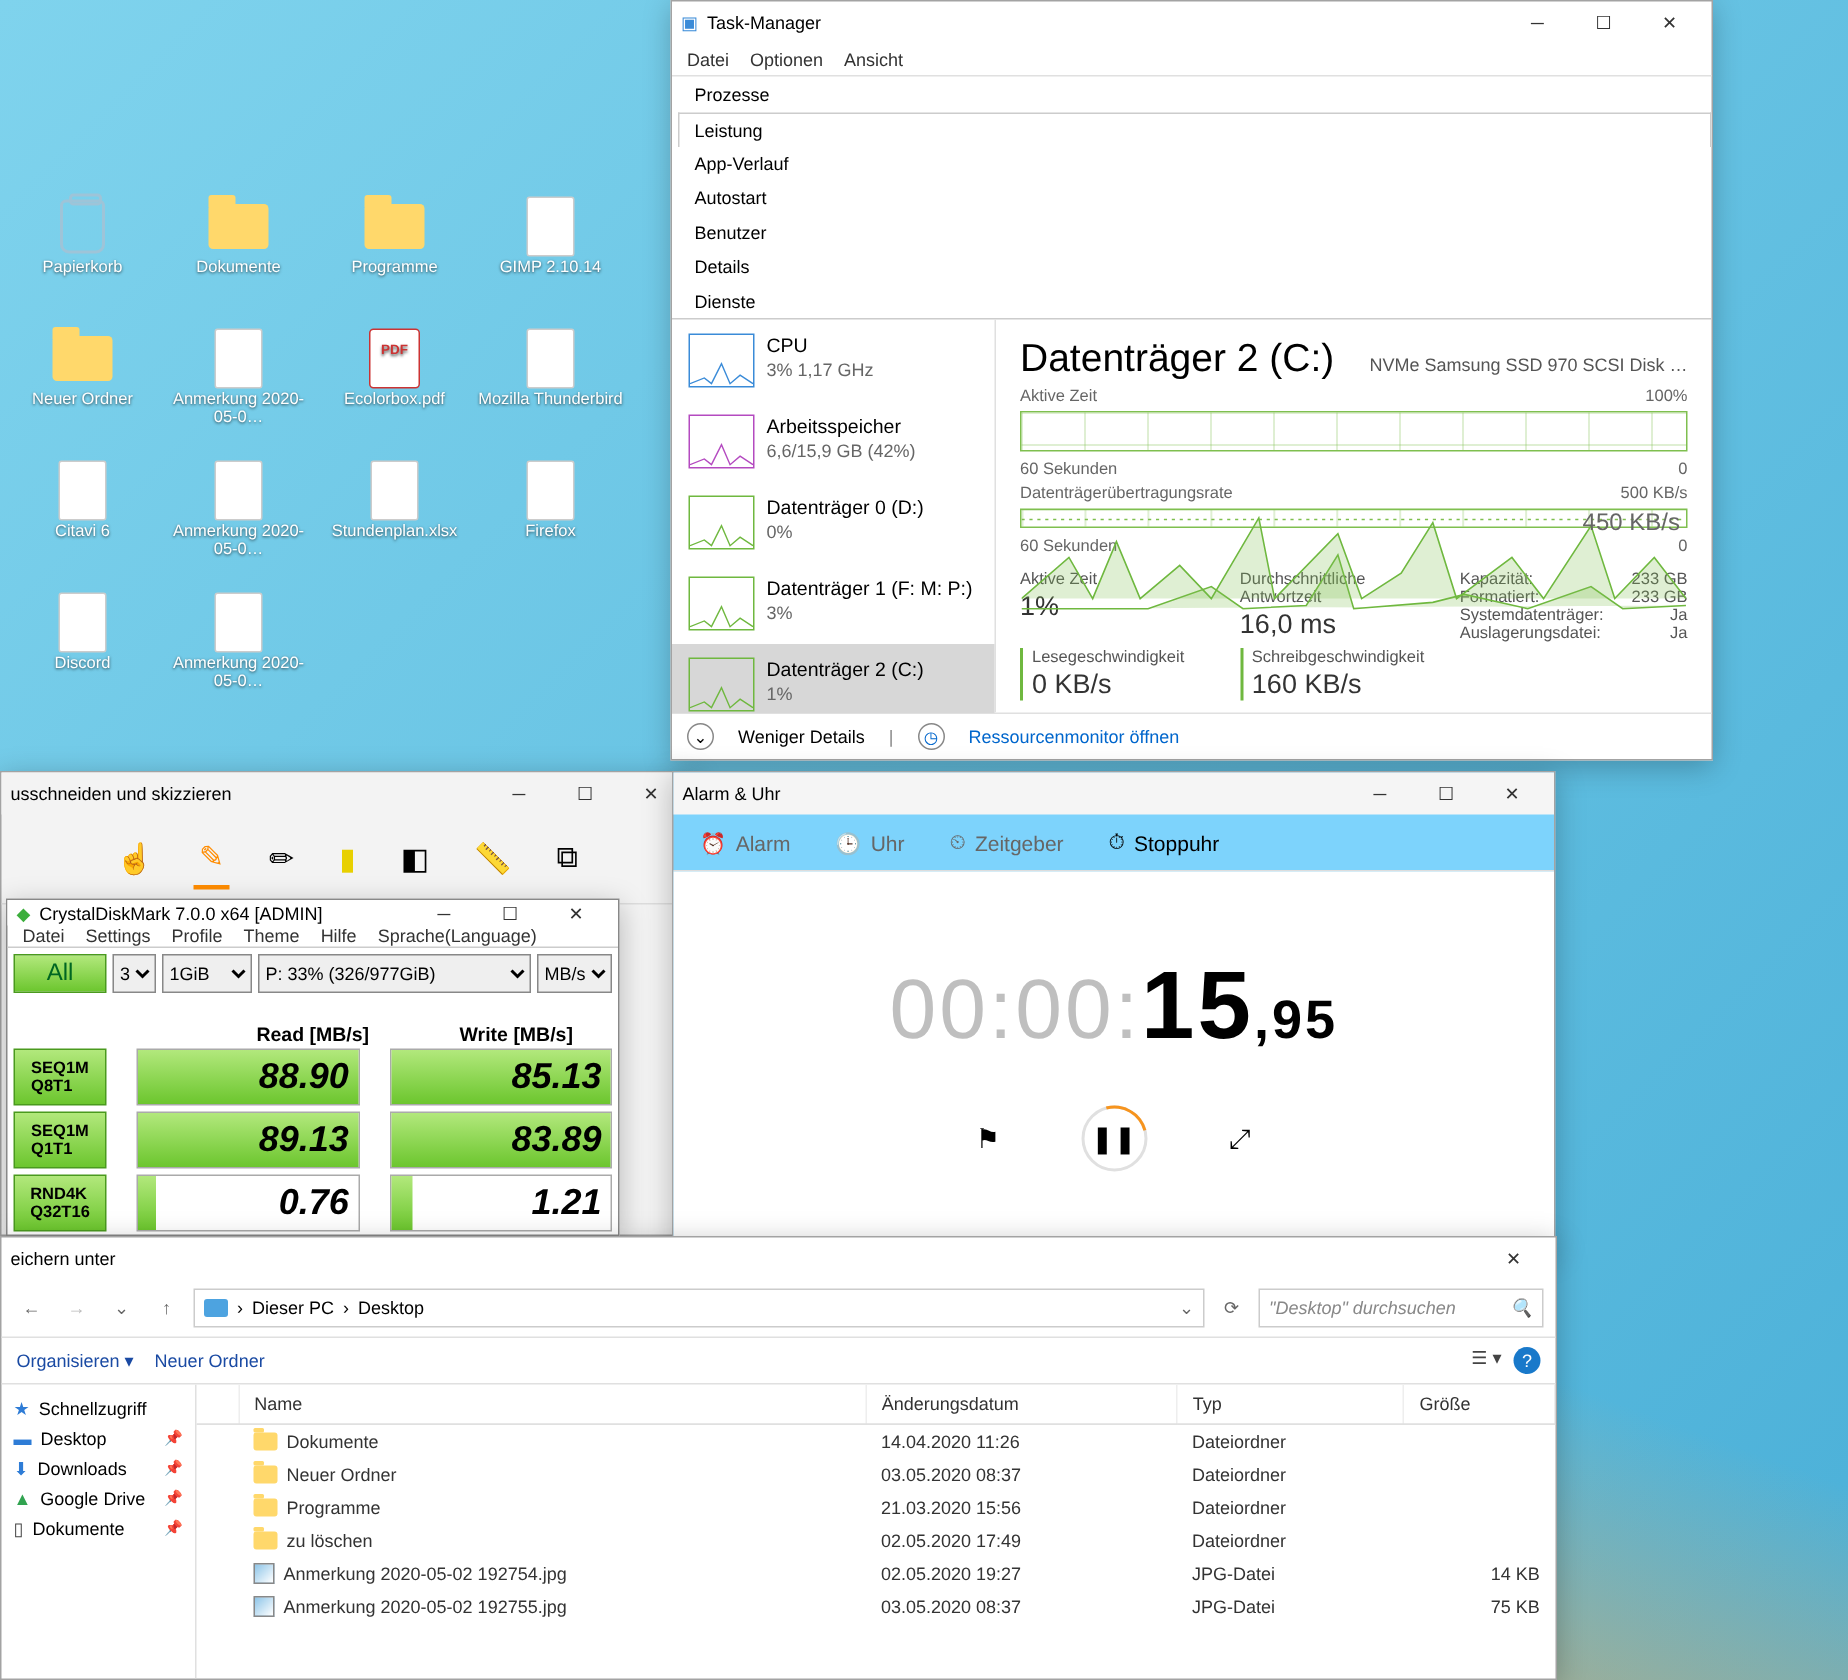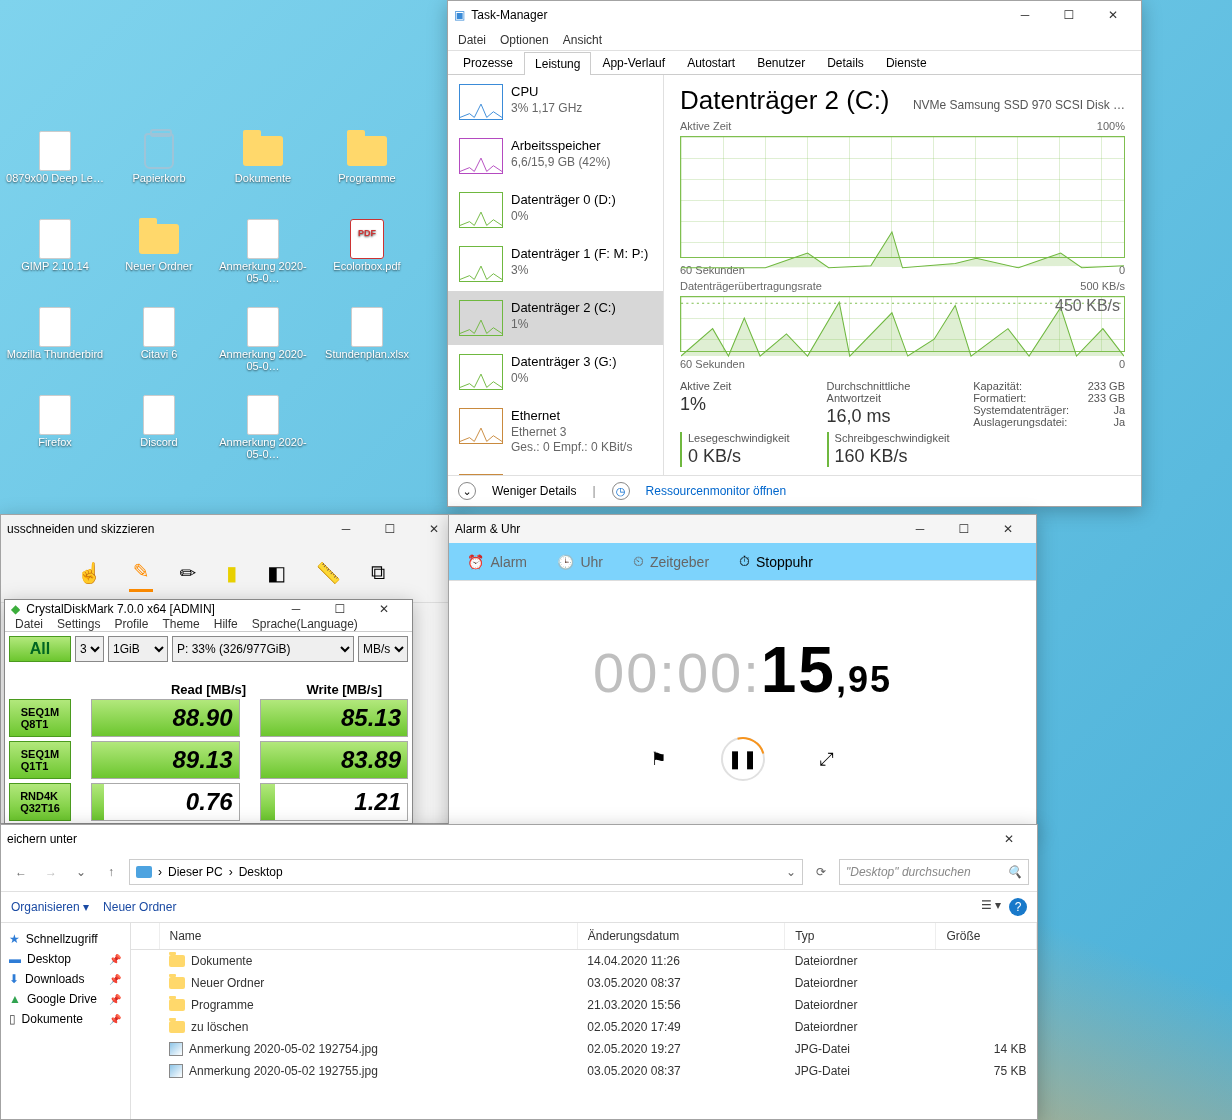--- a/index.html
+++ b/index.html
@@ -28,21 +28,21 @@
 .win { position:absolute; background:#fff; border:1px solid #a3a3a3; box-shadow:0 4px 18px rgba(0,0,0,.25); display:flex; flex-direction:column; }
 .titlebar { height:28px; display:flex; align-items:center; padding:0 6px; font-size:12px; gap:6px; }
 .titlebar .wicons { margin-left:auto; display:flex; gap:0; }
 .titlebar .wicons span { width:44px; text-align:center; font-size:12px; color:#333; cursor:pointer; }
 
 .menubar { height:22px; display:flex; gap:14px; padding:0 10px; font-size:12px; color:#333; align-items:center; border-bottom:1px solid #e0e0e0;}
 .menubar span{cursor:pointer;text-align:right;}
 
 
 #taskmgr{ left:447px; top:0; width:695px; height:507px; }
-#taskmgr .tabs{display:flex;font-size:12px;gap:0;border-bottom:1px solid #ccc;padding-left:4px;}
+#taskmgr .tabs{display:flex;font-size:12px;gap:0;border-bottom:1px solid #ccc;padding-left:4px;flex-direction:column;}
 #taskmgr .tabs span{padding:4px 10px;border:1px solid transparent;border-bottom:0;cursor:pointer;}
 #taskmgr .tabs span.active{border-color:#ccc;background:#fff;position:relative;top:1px;}
 #taskmgr .body{flex:1;display:flex;overflow:hidden;}
 .tm-side{width:216px;border-right:1px solid #e0e0e0;overflow-y:auto;}
 .tm-item{display:flex;gap:8px;padding:8px 10px;border:1px solid transparent;cursor:pointer;}
 .tm-item.sel{background:#d7d7d7;}
 .tm-spark{width:44px;height:36px;border:1px solid;flex:none;position:relative;overflow:hidden;}
 .tm-spark svg{position:absolute;inset:0;}
 .tm-item .txt{font-size:12px;line-height:1.3;}
 .tm-item .txt b{font-size:13px;font-weight:400;display:block;}
@@ -69,21 +69,21 @@
 
 #snip{left:0;top:514px;width:463px;height:310px;background:#f3f3f3;}
 #snip .toolbar{height:60px;display:flex;justify-content:center;align-items:center;gap:22px;border-bottom:1px solid #ddd;}
 #snip .toolbar span{font-size:20px;cursor:pointer;position:relative;padding:6px 4px;}
 #snip .toolbar span.sel{border-bottom:3px solid #ff8c00;}
 
 
 #cdm{left:4px;top:599px;width:409px;height:225px;border:1px solid #888;}
 #cdm .titlebar{background:#fff;}
 #cdm .row1{display:flex;gap:4px;padding:4px;}
-#cdm .allbtn{width:62px;height:26px;background:linear-gradient(#b2e87c,#6cc62e);border:1px solid #4a9a1e;color:#062;font-weight:bold;display:flex;align-items:center;justify-content:center;cursor:pointer;}
+#cdm .allbtn{width:62px;height:26px;background:linear-gradient(#b2e87c,#6cc62e);border:1px solid #4a9a1e;color:#062;font-weight:normal;display:flex;align-items:center;justify-content:center;cursor:pointer;}
 #cdm select{font-size:12px;border:1px solid #888;}
 #cdm .hdrrow{display:flex;font-size:13px;font-weight:bold;}
 #cdm .hdrrow div{flex:1;text-align:center;margin-top:16px;}
 #cdm .drow{display:flex;gap:20px;padding:2px 4px;align-items:stretch;}
 #cdm .lbl{width:62px;background:linear-gradient(#b2e87c,#6cc62e);border:1px solid #4a9a1e;font-size:11px;font-weight:bold;display:flex;flex-direction:column;align-items:center;justify-content:center;}
 #cdm .bar{flex:1;height:38px;border:1px solid #aaa;position:relative;display:flex;align-items:center;justify-content:flex-end;padding-right:6px;font-size:24px;font-weight:bold;font-style:italic;}
 #cdm .bar .fill{position:absolute;left:0;top:0;bottom:0;background:linear-gradient(#b2e87c,#6cc62e);}
 #cdm .bar span{position:relative;}
 
 
@@ -120,26 +120,20 @@
 .smimg{width:14px;height:14px;border:1px solid #888;background:linear-gradient(135deg,#8ec5e8,#fff);display:inline-block;}
 .pin{color:#666;font-size:10px;margin-left:auto;}
 .navarrow{width:24px;height:24px;display:flex;align-items:center;justify-content:center;color:#666;cursor:pointer;}
 .drive{width:16px;height:12px;background:#4da3e0;display:inline-block;border-radius:2px;}
 </style>
 </head>
 <body>
 <div class="desktop-bg"></div>
 
 <div class="icons" id="desktop-icons">
-    <div class="di">
-      <div class="glyph">
-        <div class="sheet"></div>
-      </div>
-      <span>0879x00 Deep Le…</span>
-    </div>
     <div class="di">
       <div class="glyph">
         <div class="bin"></div>
       </div>
       <span>Papierkorb</span>
     </div>
     <div class="di">
       <div class="glyph">
         <div class="folder"></div>
       </div>

